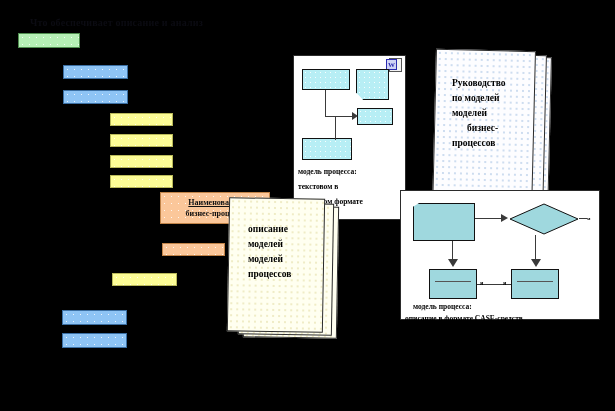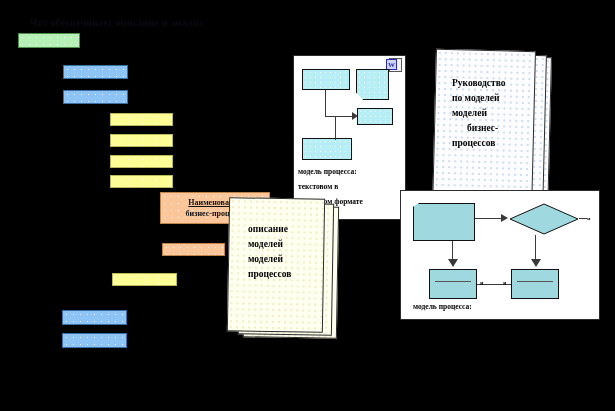--- a/index.html
+++ b/index.html
@@ -180,15 +180,16 @@
     <div class="abs" style="left:47px;top:68px;width:0;height:0;border-top:8px solid #3a3a3a;border-left:5px solid transparent;border-right:5px solid transparent;"></div>
 
     <div class="line" style="left:134px;top:44px;width:1px;height:26px;"></div>
     <div class="abs" style="left:130px;top:68px;width:0;height:0;border-top:8px solid #3a3a3a;border-left:5px solid transparent;border-right:5px solid transparent;"></div>
 
     <div class="line" style="left:76px;top:93px;width:34px;height:1px;"></div>
     <div class="cap" style="left:79px;top:86px;font-size:6px;">я</div>
     <div class="cap" style="left:102px;top:86px;font-size:6px;">я</div>
 
     <div class="cap" style="left:12px;top:110px;font-size:7.5px;">модель процесса:</div>
+    <div class="cap" style="left:4px;top:122px;font-size:7.5px;">описание в формате CASE-средств</div>
   </div>
 
 </div>
 
 </body></html>

